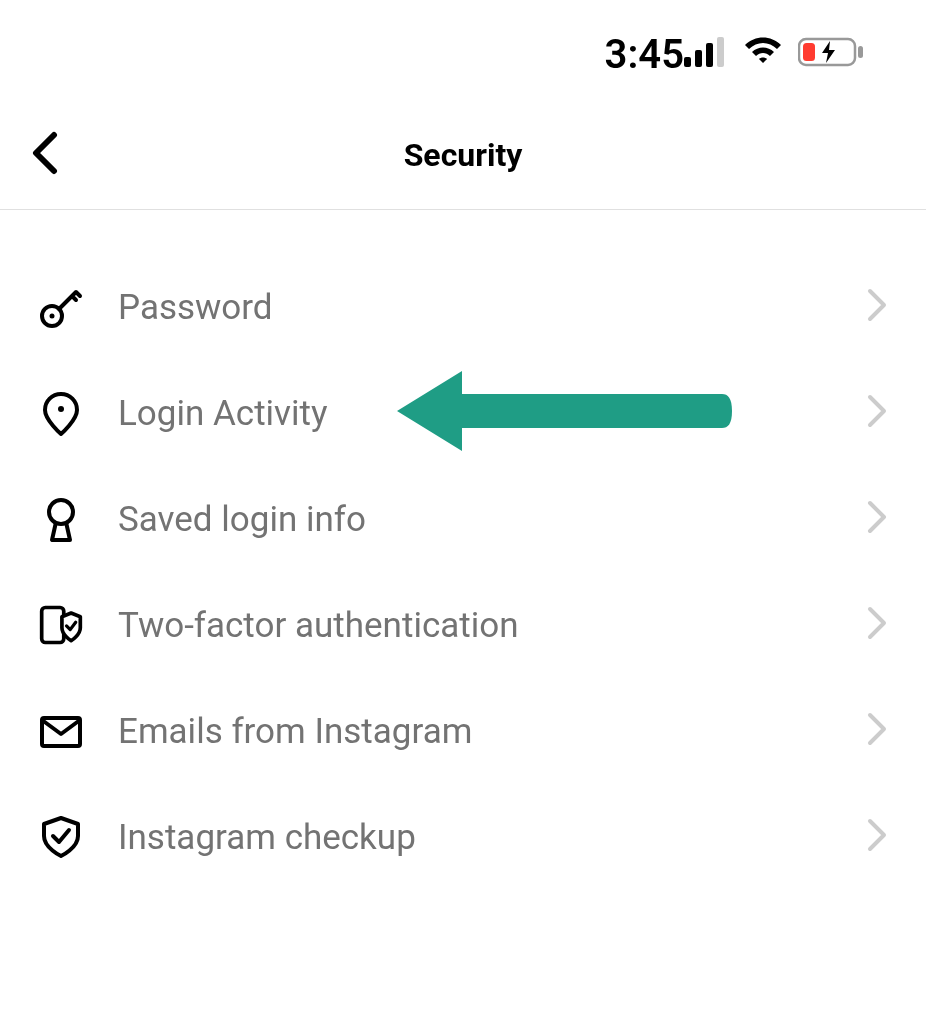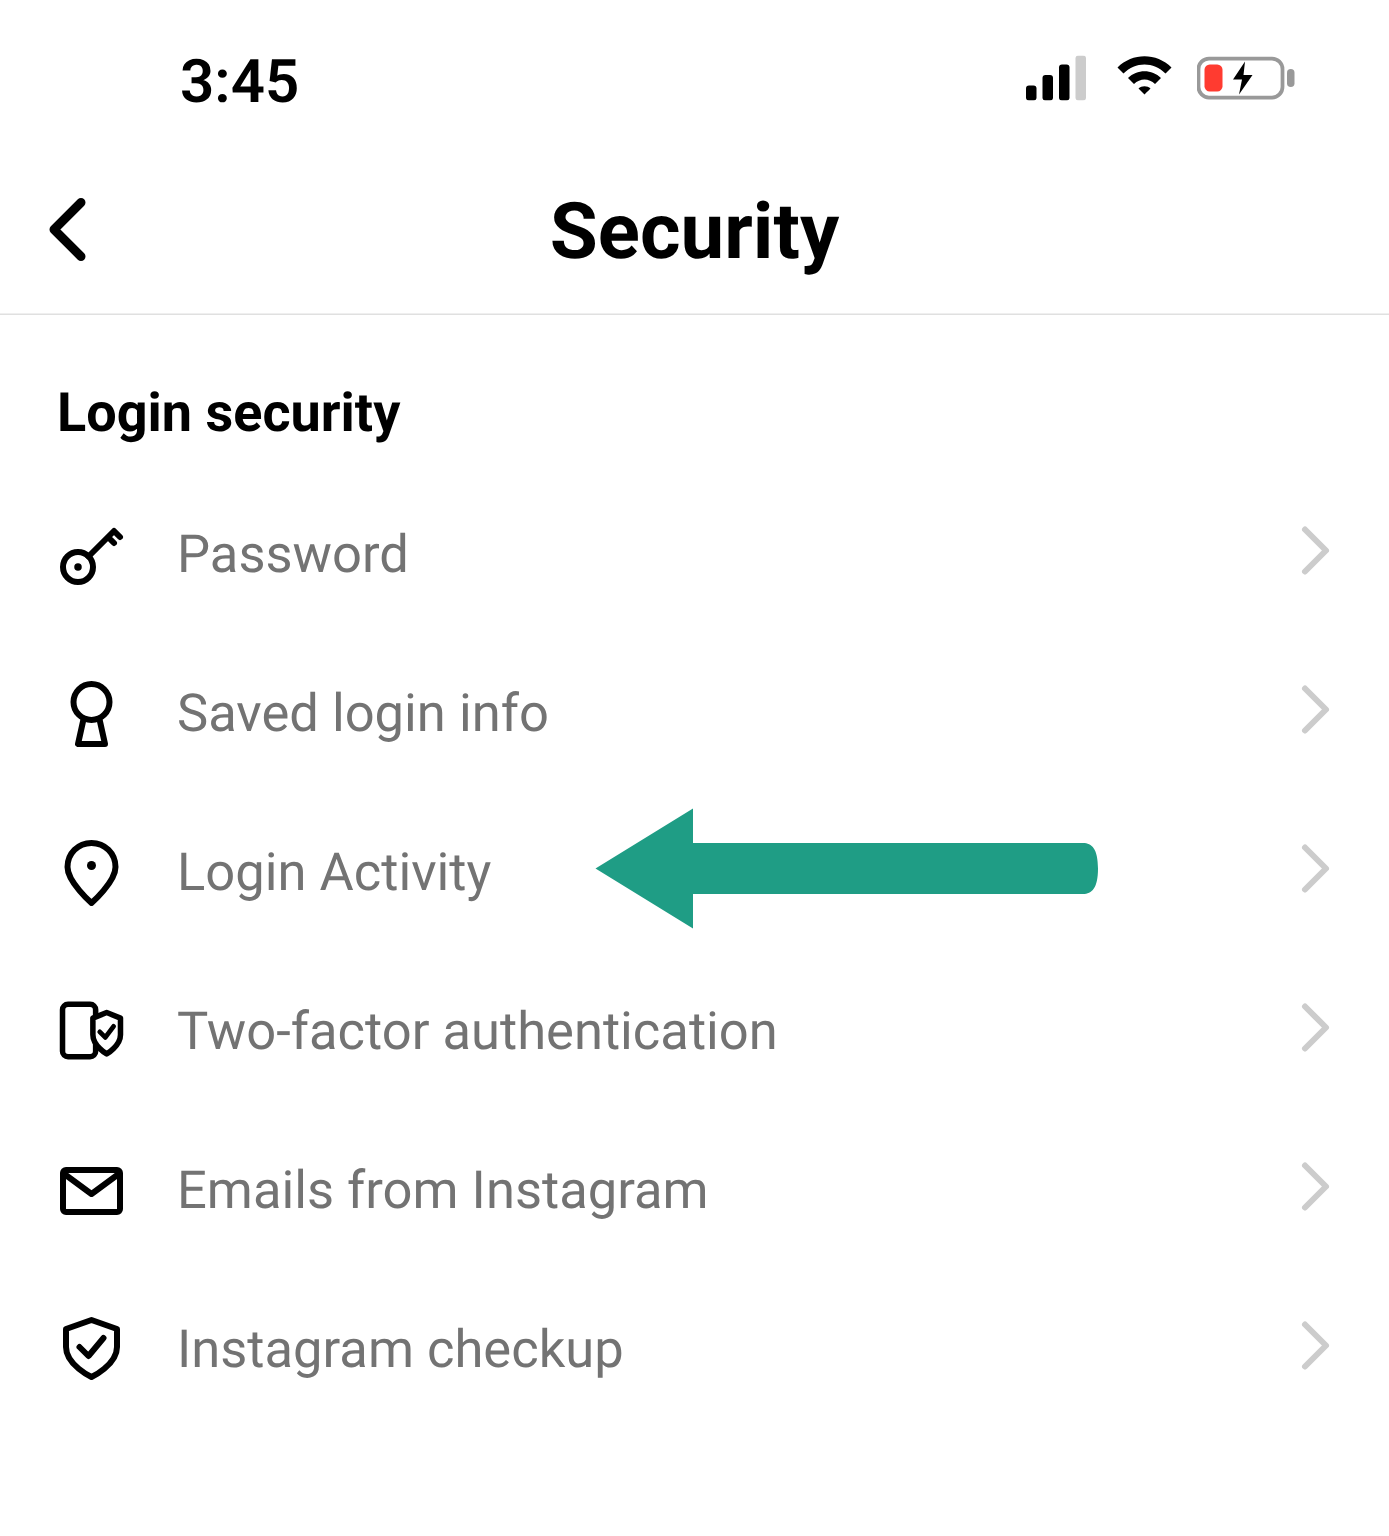--- a/index.html
+++ b/index.html
@@ -9,23 +9,23 @@
     }
     body {
       font-family: -apple-system, BlinkMacSystemFont, "Segoe UI", Roboto, Helvetica, Arial, sans-serif;
       background: #fff;
       width: 926px;
       height: 1024px;
       overflow: hidden;
     }
     .status-bar {
       display: flex;
-      justify-content: space-between;
-      align-items: center;
-      padding: 28px 60px 20px 120px;
+      justify-content: flex-end;
+      align-items: center;
+      padding: 28px 60px 20px 90px;
       height: 100px;
     }
     .status-time {
       font-size: 40px;
       font-weight: 600;
       color: #000;
     }
     .status-icons {
       display: flex;
       align-items: center;
@@ -40,21 +40,21 @@
       border-bottom: 1px solid #e0e0e0;
     }
     .back-button {
       position: absolute;
       left: 28px;
       top: 50%;
       transform: translateY(-50%);
       cursor: pointer;
     }
     .nav-title {
-      font-size: 52px;
+      font-size: 32px;
       font-weight: 700;
       color: #000;
     }
     .content {
       padding: 44px 0 0 0;
     }
     .section-header {
       font-size: 36px;
       font-weight: 700;
       color: #000;
@@ -130,69 +130,68 @@
     <span>
       <svg width="36" height="44" viewBox="0 0 36 44">
         <path d="M26 4 L8 22 L26 40" fill="none" stroke="#000" stroke-width="6" stroke-linecap="round" stroke-linejoin="round"></path>
       </svg>
     </span>
   </div>
   <div class="nav-title">Security</div>
 </div>
 
 <div class="content">
-  <div class="section-header">Login security</div>
 
   <div class="list-item">
     <span class="item-icon">
       <svg width="46" height="46" viewBox="0 0 46 46">
         <circle cx="14" cy="32" r="10" fill="none" stroke="#000" stroke-width="4"></circle>
         <circle cx="14" cy="32" r="2.5" fill="#000"></circle>
         <path d="M21 25 L38 8 L42 12 M34 12 L38 16" fill="none" stroke="#000" stroke-width="4" stroke-linecap="round" stroke-linejoin="round"></path>
       </svg>
     </span>
     <span class="item-label">Password</span>
     <span class="chevron-right">
       <svg width="22" height="36" viewBox="0 0 22 36">
         <path d="M4 4 L18 18 L4 32" fill="none" stroke="#ccc" stroke-width="4" stroke-linecap="round" stroke-linejoin="round"></path>
       </svg>
     </span>
   </div>
 
   <div class="list-item">
     <span class="item-icon">
       <svg width="46" height="46" viewBox="0 0 46 46">
-        <circle cx="23" cy="16" r="12" fill="none" stroke="#000" stroke-width="4"></circle>
-        <path d="M18 26 L14 44 L32 44 L28 26" fill="none" stroke="#000" stroke-width="4" stroke-linejoin="round"></path>
-      </svg>
-    </span>
-    <span class="item-label">Saved login info</span>
-    <span class="chevron-right">
-      <svg width="22" height="36" viewBox="0 0 22 36">
-        <path d="M4 4 L18 18 L4 32" fill="none" stroke="#ccc" stroke-width="4" stroke-linecap="round" stroke-linejoin="round"></path>
-      </svg>
-    </span>
-  </div>
-
-  <div class="list-item">
-    <span class="item-icon">
-      <svg width="46" height="46" viewBox="0 0 46 46">
         <path d="M23 4 C14 4 7 11 7 20 C7 30 23 44 23 44 C23 44 39 30 39 20 C39 11 32 4 23 4 Z" fill="none" stroke="#000" stroke-width="4" stroke-linejoin="round"></path>
         <circle cx="23" cy="19" r="3" fill="#000"></circle>
       </svg>
     </span>
     <span class="item-label">Login Activity</span>
     <span class="chevron-right">
       <svg width="22" height="36" viewBox="0 0 22 36">
         <path d="M4 4 L18 18 L4 32" fill="none" stroke="#ccc" stroke-width="4" stroke-linecap="round" stroke-linejoin="round"></path>
       </svg>
     </span>
     <span class="annotation-arrow">
       <svg width="340" height="90" viewBox="0 0 340 90">
         <path d="M70 28 L330 28 C336 28 340 32 340 45 C340 58 336 62 330 62 L70 62 L70 85 L5 45 L70 5 Z" fill="#1f9d85"></path>
+      </svg>
+    </span>
+  </div>
+
+  <div class="list-item">
+    <span class="item-icon">
+      <svg width="46" height="46" viewBox="0 0 46 46">
+        <circle cx="23" cy="16" r="12" fill="none" stroke="#000" stroke-width="4"></circle>
+        <path d="M18 26 L14 44 L32 44 L28 26" fill="none" stroke="#000" stroke-width="4" stroke-linejoin="round"></path>
+      </svg>
+    </span>
+    <span class="item-label">Saved login info</span>
+    <span class="chevron-right">
+      <svg width="22" height="36" viewBox="0 0 22 36">
+        <path d="M4 4 L18 18 L4 32" fill="none" stroke="#ccc" stroke-width="4" stroke-linecap="round" stroke-linejoin="round"></path>
       </svg>
     </span>
   </div>
 
   <div class="list-item">
     <span class="item-icon">
       <svg width="50" height="46" viewBox="0 0 50 46">
         <rect x="4" y="4" width="24" height="38" rx="4" fill="none" stroke="#000" stroke-width="4"></rect>
         <path d="M26 14 L36 10 L46 14 L46 26 C46 34 36 40 36 40 C36 40 26 34 26 26 Z" fill="#fff" stroke="#000" stroke-width="4" stroke-linejoin="round"></path>
         <path d="M31 24 L35 28 L41 20" fill="none" stroke="#000" stroke-width="3.5" stroke-linecap="round" stroke-linejoin="round"></path>

